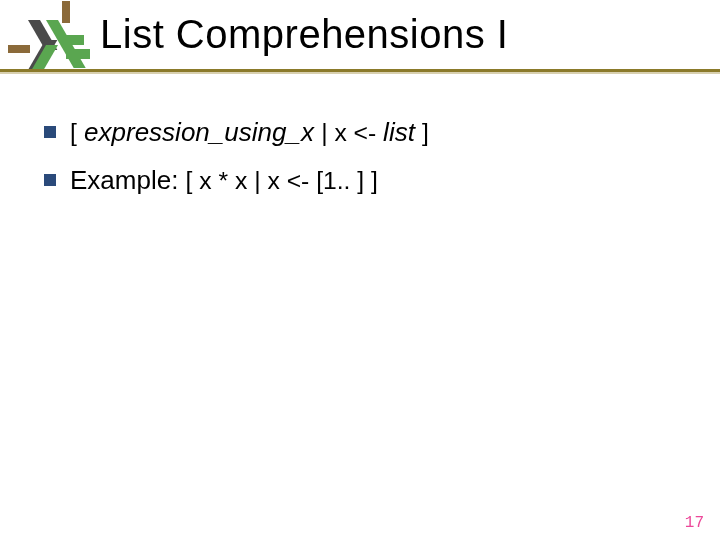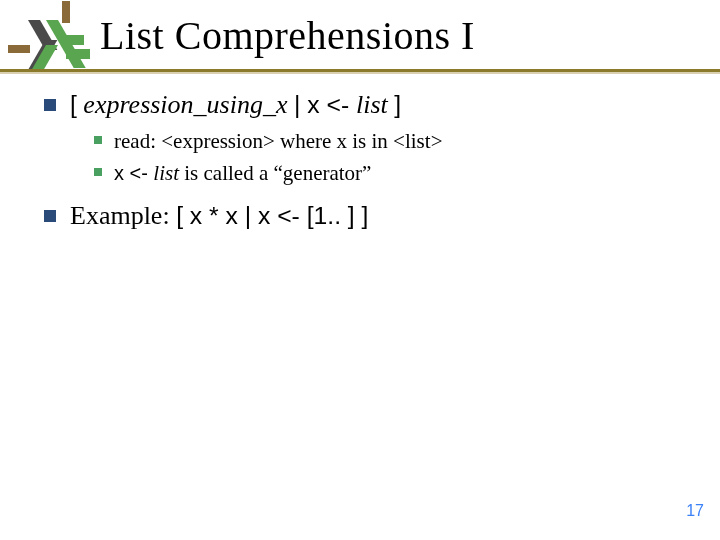--- a/index.html
+++ b/index.html
@@ -106,21 +106,21 @@
     left: 0;
     top: 72px;
     width: 720px;
     height: 2px;
     background: #d8d0b0;
   }
 
   .body {
     position: absolute;
     left: 40px;
-    top: 89px;
+    top: 116px;
     right: 30px;
   }
   ul.lvl1 {
     list-style: none;
     padding: 0;
     margin: 0;
   }
   ul.lvl1 > li {
     position: relative;
     padding-left: 30px;
@@ -153,29 +153,29 @@
     content: "";
     position: absolute;
     left: 4px;
     top: 8px;
     width: 8px;
     height: 8px;
     background: #4aa060;
   }
   .mono { font-family: Verdana, Geneva, Tahoma, sans-serif; font-size: 0.95em; }
   .ital { font-style: italic; }
-  .serif { font-family: Liberation Serif, serif; }
+  .serif { font-family: Liberation Sans, sans-serif; }
 
   .pagenum {
     position: absolute;
     right: 16px;
-    bottom: 20px;
-    font-family: Liberation Sans, sans-serif;
+    bottom: 8px;
+    font-family: Liberation Mono, monospace;
     font-size: 16px;
-    color: #3b82f6;
+    color: #ec4899;
   }
 </style>
 </head>
 <body>
 
 <div class="slide">
 
   <div class="logo">
     <div class="top-tick"></div>
     <div class="left-tick"></div>
@@ -191,26 +191,20 @@
   <div class="title-wrap">
     <h1 class="title serif">List Comprehensions I</h1>
   </div>
   <div class="rule-olive"></div>
   <div class="rule-shadow"></div>
 
   <div class="body">
     <ul class="lvl1">
       <li>
         <span class="mono">[</span><span class="ital serif"> expression_using_x </span><span class="mono">|</span><span class="mono"> x &lt;- </span><span class="ital serif">list </span><span class="mono">]</span>
-        <ul class="lvl2">
-          <li><span class="serif">read: &lt;expression&gt; where x is in &lt;list&gt;</span></li>
-          <li>
-            <span class="mono">x &lt;- </span><span class="ital serif">list</span><span class="serif">  is called a “generator”</span>
-          </li>
-        </ul>
       </li>
 
       <li>
         <span class="serif">Example: </span><span class="mono">[ x * x | x &lt;- [1.. ] ]</span>
       </li>
 
     </ul>
   </div>
 
   <div class="pagenum">17</div>

